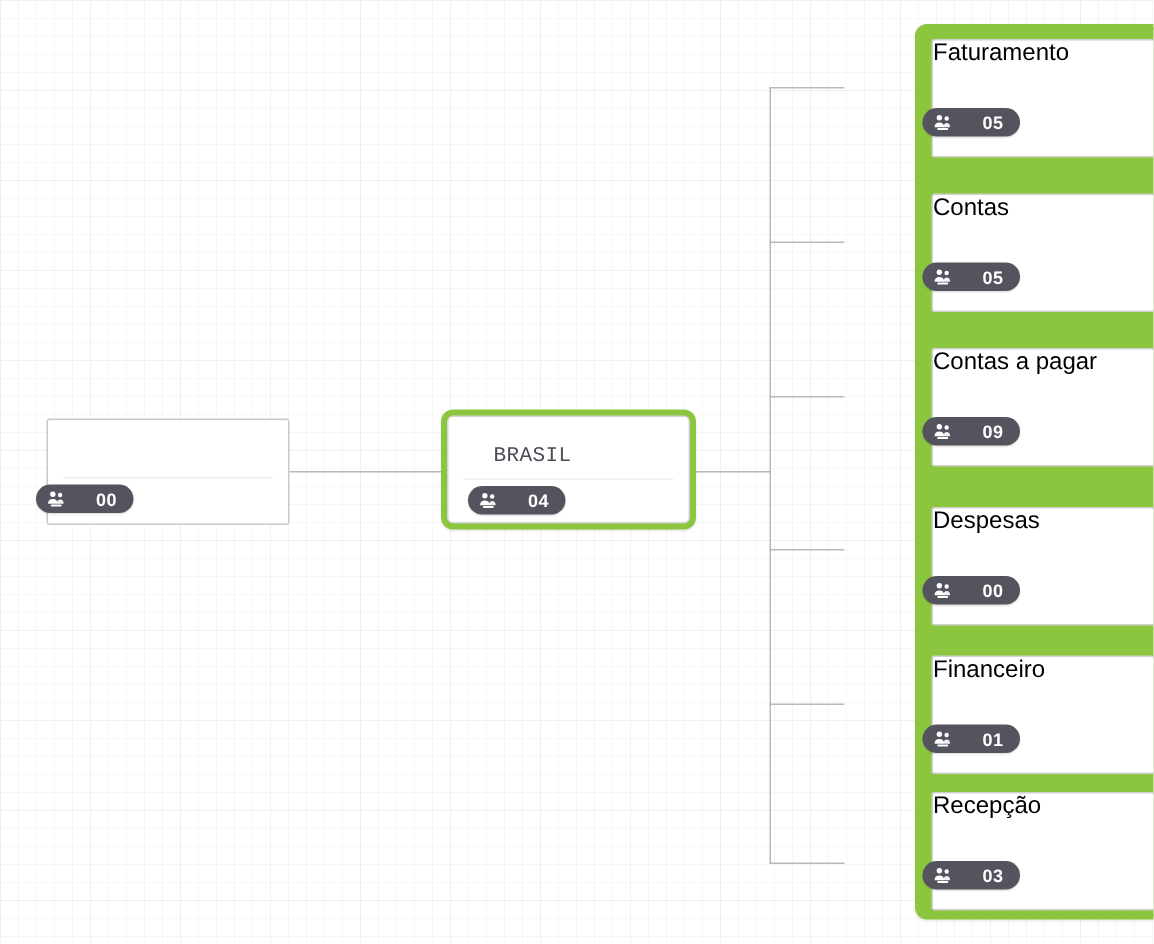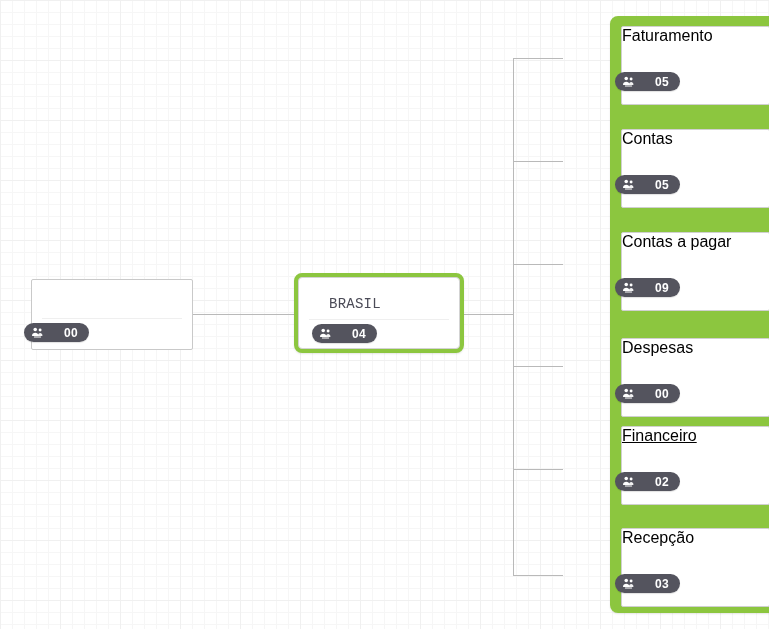--- a/index.html
+++ b/index.html
@@ -137,21 +137,21 @@
     border-radius: 2px;
   }
   .dept-card .node-title { top: 17px; left: 13px; }
   .dept-card .node-sep   { top: 39px; }
   .dept-card .badge      { top: 45px; left: -7px; }
 
   .dept-card.i0 { top: 6px;   }
   .dept-card.i1 { top: 109px; }
   .dept-card.i2 { top: 212px; }
   .dept-card.i3 { top: 318px; }
-  .dept-card.i4 { top: 406px; text-decoration: underline; }
+  .dept-card.i4 { top: 417px; }
   .dept-card.i5 { top: 508px; }
 </style>
 </head>
 <body>
 
 <div id="org-canvas">
 
   <div class="conn h" style="left:193px; top:314px; width:101px;"></div>
 
   <div class="conn h" style="left:464px; top:314px; width:50px;"></div>
@@ -277,21 +277,21 @@
       <div class="badge">
         <span class="ico">
           <svg viewBox="0 0 16 16" width="13" height="13" fill="#ffffff" aria-hidden="true">
             <circle cx="5.2" cy="4.3" r="2.2"></circle>
             <path d="M1.3 11.6c0-2.1 1.8-3.4 3.9-3.4s3.9 1.3 3.9 3.4v.6H1.3z"></path>
             <circle cx="11.2" cy="4.9" r="1.8"></circle>
             <path d="M8.6 11.6c0-1.8 1.3-2.9 2.7-2.9s2.7 1.1 2.7 2.9v.6H8.6z" opacity=".92"></path>
             <rect x="3.6" y="12.8" width="8.8" height="1.5" rx=".5"></rect>
           </svg>
         </span>
-        <span>02</span>
+        <span>01</span>
       </div>
     </div>
 
     <div class="dept-card i5">
       <div class="node-title">Recepção</div>
       <div class="node-sep"></div>
       <div class="badge">
         <span class="ico">
           <svg viewBox="0 0 16 16" width="13" height="13" fill="#ffffff" aria-hidden="true">
             <circle cx="5.2" cy="4.3" r="2.2"></circle>

